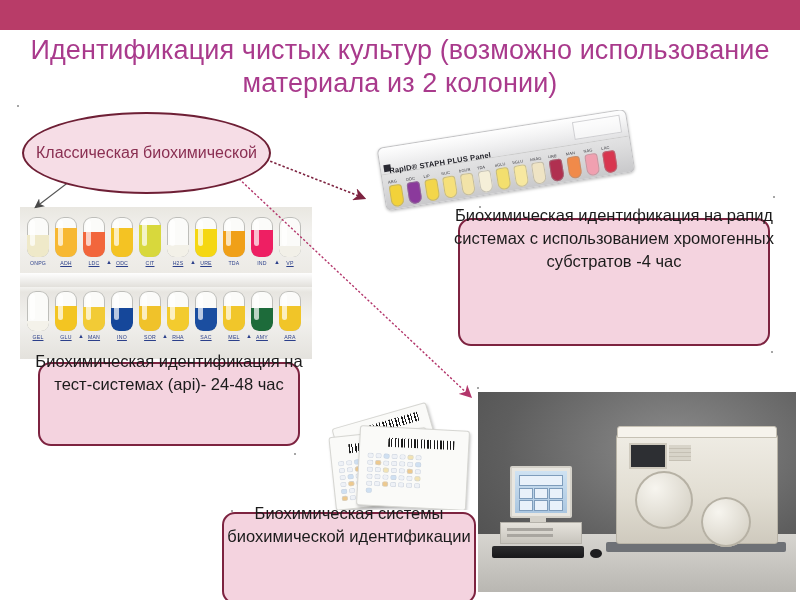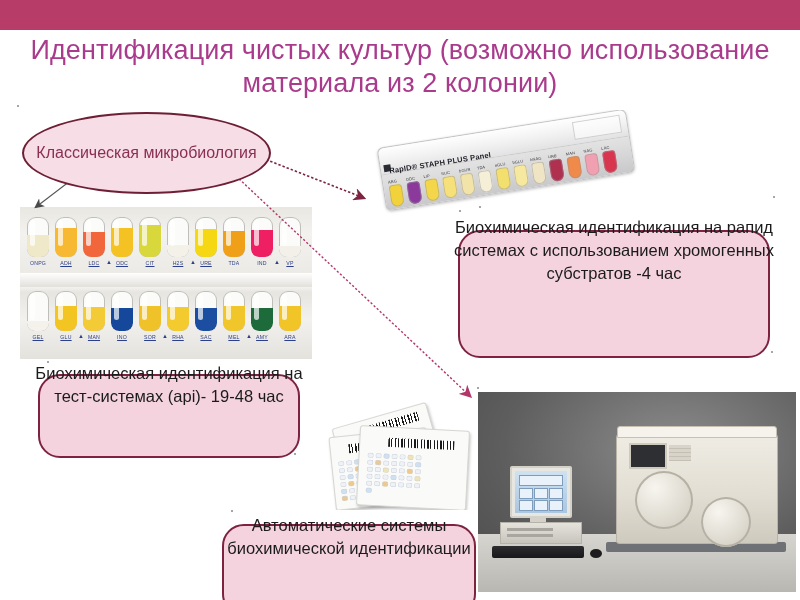--- a/index.html
+++ b/index.html
@@ -30,22 +30,21 @@
     display:flex;align-items:center;justify-content:center;
   }
   .ellipse span{
     color:#8a2f52;font-size:16px;line-height:20px;text-align:center;
     display:block;width:92%;
   }
 
   
   .pbox{
     position:absolute;border:2px solid #7d2340;background:#f4d3df;
-    border-radius:22px;
-    margin-top:12px;
+    border-radius:13px;
   }
   .pbox .txt{
     position:absolute;left:-14px;right:-14px;
     color:#1b1b1b;text-align:center;
     font-size:16.5px;line-height:23px;
   }
   #box-rapid{left:458px;top:218px;width:308px;height:124px;}
   #box-rapid .txt{top:-16px;}
   #box-api{left:38px;top:362px;width:258px;height:80px;}
   #box-api .txt{top:-14px;}
@@ -521,28 +520,28 @@
     </defs>
 
     <path d="M74,178 L36,207" stroke="#555555" stroke-width="1.1" fill="none" marker-end="url(#ah-grey)"></path>
 
     <path d="M262,158 L364,198" stroke="#7d2340" stroke-width="1.6" fill="none" stroke-dasharray="2.4 2.0" marker-end="url(#ah-dark)"></path>
 
     <path d="M236,176 L470,396" stroke="#b3366b" stroke-width="1.4" fill="none" stroke-dasharray="2.2 2.0" marker-end="url(#ah-pink)"></path>
   </svg>
 
   <div class="ellipse">
-    <span>Классическая микробиология</span>
+    <span>Классическая биохимической</span>
   </div>
 
   <div class="pbox" id="box-rapid">
     <div class="txt">Биохимическая идентификация на рапид системах с использованием хромогенных субстратов -4 час</div>
   </div>
 
   <div class="pbox" id="box-api">
-    <div class="txt">Биохимическая идентификация на тест-системах (api)- 19-48 час</div>
+    <div class="txt">Биохимическая идентификация на тест-системах (api)- 24-48 час</div>
   </div>
 
   <div class="pbox" id="box-auto">
-    <div class="txt">Автоматические системы биохимической идентификации</div>
+    <div class="txt">Биохимическая системы биохимической идентификации</div>
   </div>
 
 </div>
 
 </body></html>

